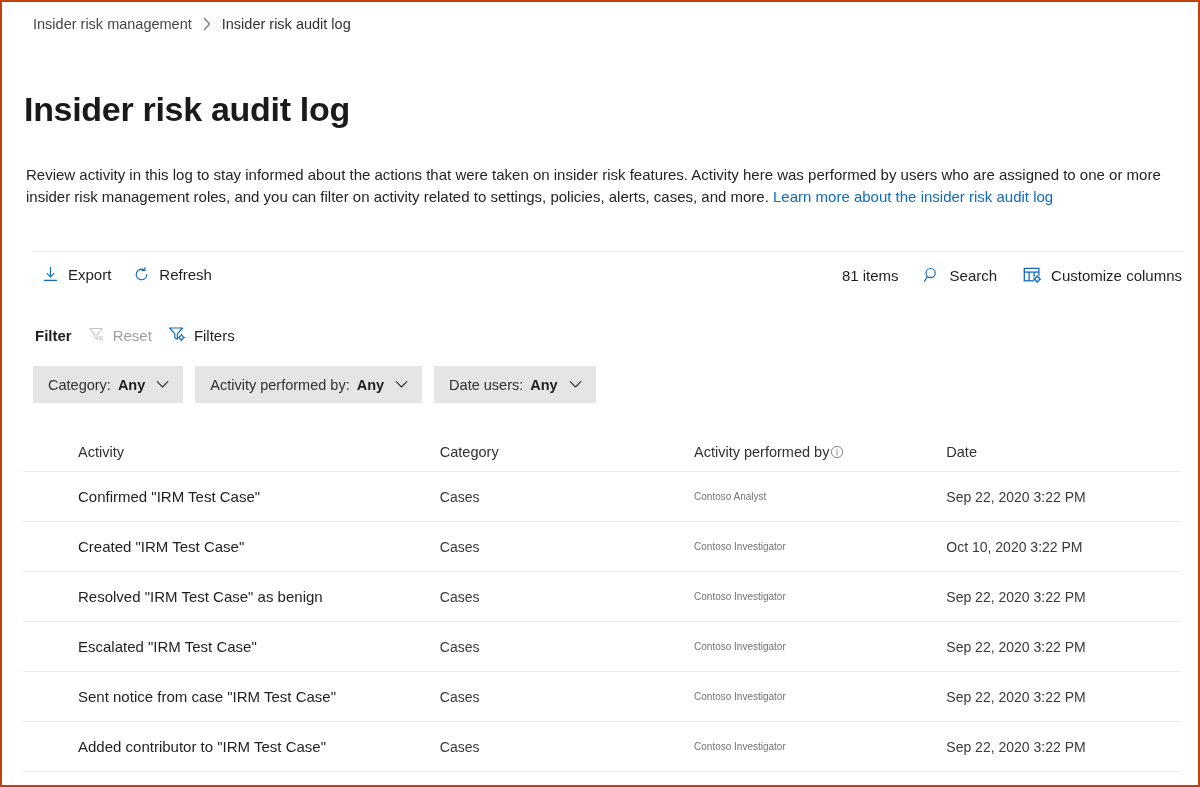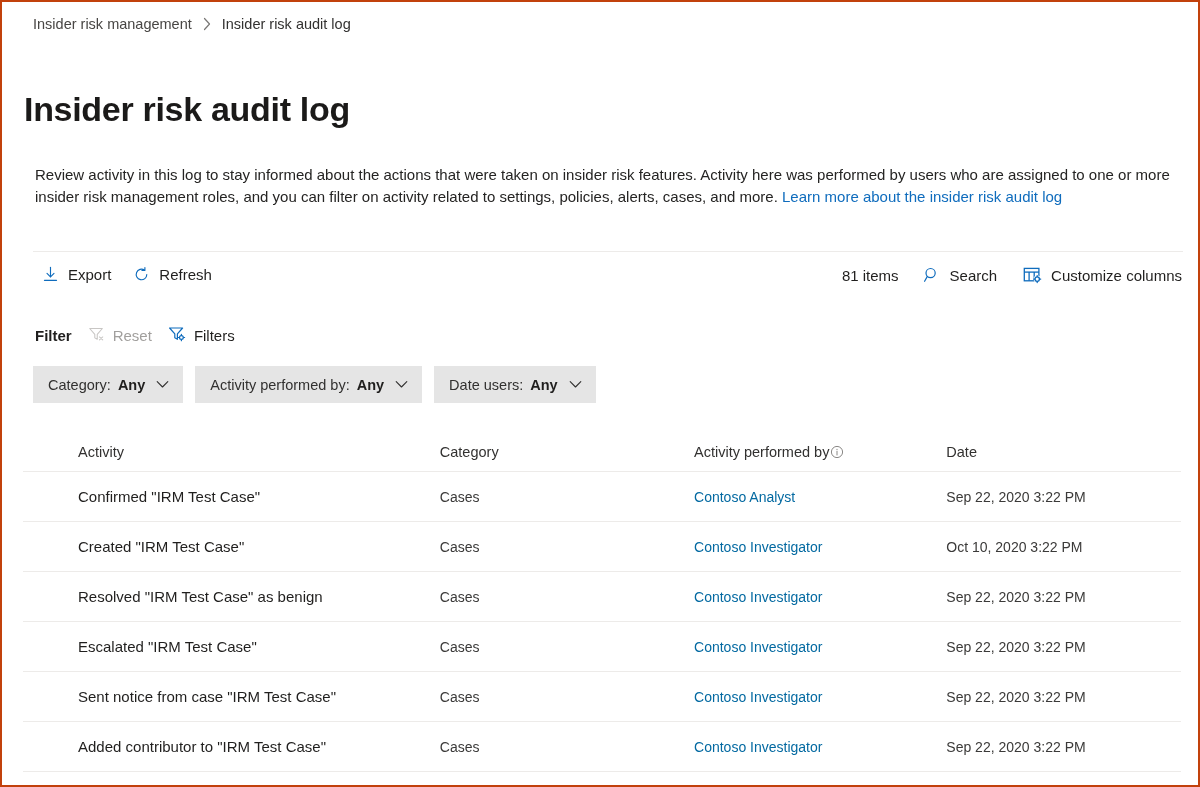--- a/index.html
+++ b/index.html
@@ -58,21 +58,21 @@
     font-size: 34px;
     font-weight: bold;
     letter-spacing: -0.3px;
     color: #1b1a19;
     line-height: 1.1;
   }
 
   
   .description {
     position: absolute;
-    left: 33px;
+    left: 24px;
     top: 147px;
     width: 1150px;
     font-size: 15px;
     line-height: 22px;
     color: #252423;
   }
   .description a.link {
     color: #0f6cbd;
     text-decoration: none;
     cursor: pointer;
@@ -213,21 +213,21 @@
     border-bottom: 1px solid #edebe9;
   }
   .trow.header .c {
     font-size: 14.5px;
     color: #323130;
     font-weight: normal;
   }
   .c { white-space: nowrap; overflow: hidden; }
   .c-activity   { width: 370px; font-size: 15px; color: #201f1e; }
   .c-category   { width: 260px; font-size: 14px; color: #3b3a39; }
-  .c-performed  { width: 258px; font-size: 14px; color: #0369a1; display:flex; align-items:center; }
+  .c-performed  { width: 258px; font-size: 10px; color: #737373; display:flex; align-items:center; }
   .c-date       { width: 240px; font-size: 14px; color: #3b3a39; }
   .trow.header .c-activity { font-size: 14.5px; }
   .info-icon {
     display: inline-flex;
     align-items: center;
     margin-left: 1px;
     color: #8a8886;
     cursor: pointer;
   }
 </style>

